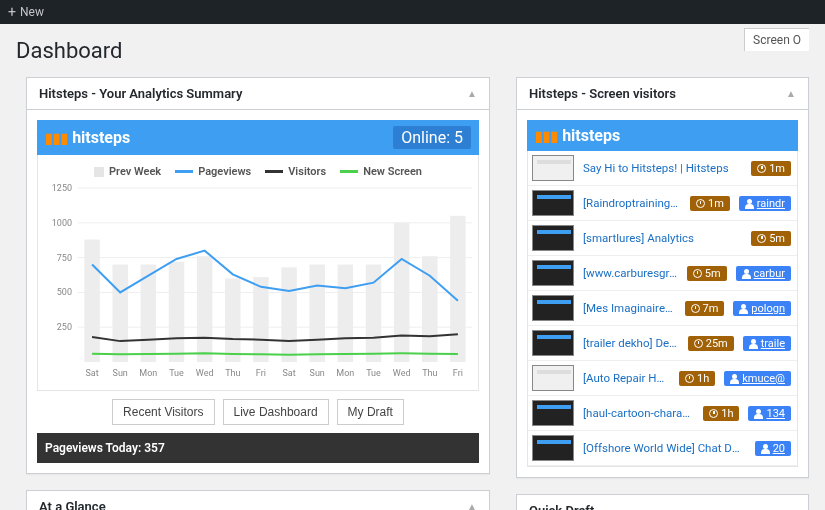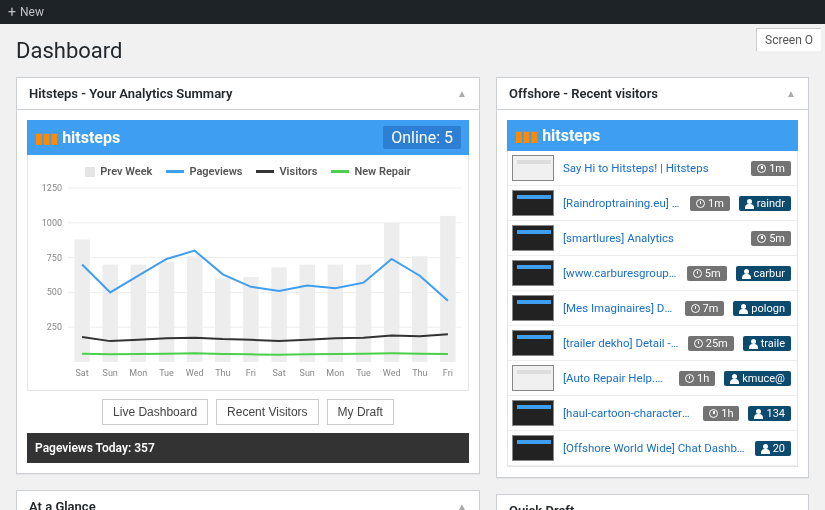--- a/index.html
+++ b/index.html
@@ -1,26 +1,26 @@
 <!DOCTYPE html>
 <html><head>
 <meta charset="utf-8">
 <style>
   * { box-sizing: border-box; margin: 0; padding: 0; }
   body { font-family: -apple-system, "Segoe UI", Roboto, Arial, sans-serif; background: #f1f1f1; color: #333; font-size: 13px; width: 825px; overflow: hidden; }
   .topbar { background: #1d2327; height: 24px; display: flex; align-items: center; padding: 0 8px; color: #c3c4c7; font-size: 12px; }
   .topbar-new { display: flex; align-items: center; gap: 4px; cursor: pointer; }
   .plus { font-size: 14px; line-height: 1; }
-  .screen-opts { position: absolute; right: 4px; top: 28px; background: #fff; border: 1px solid #ccc; border-bottom: none; border-right: none; padding: 4px 8px; font-size: 12px; color: #555; }
+  .screen-opts { position: absolute; right: 16px; top: 28px; background: #fff; border: 1px solid #ccc; border-bottom: none; border-right: none; padding: 4px 8px; font-size: 12px; color: #555; }
   .page { padding: 8px 16px 0 16px; }
   .page-title { font-size: 22px; font-weight: 400; color: #23282d; margin: 6px 0 14px 0; }
   .columns { display: flex; gap: 16px; align-items: flex-start; }
   .col-left { flex: 0 0 462px; display: flex; flex-direction: column; gap: 16px; }
   .col-right { flex: 1; display: flex; flex-direction: column; gap: 16px; min-width: 0; }
-  .postbox { background: #fff; border: 1px solid #ccd0d4; box-shadow: 0 1px 1px rgba(0,0,0,.04); }
+  .postbox { background: #fff; border: 1px solid #ccd0d4; box-shadow: 0 1px 1px rgba(0,0,0,.04); margin-left: 10px; }
   .postbox-header { display: flex; justify-content: space-between; align-items: center; padding: 8px 12px; border-bottom: 1px solid #ccd0d4; }
   .postbox-title { font-size: 13px; font-weight: 600; color: #23282d; }
   .toggle-arrow { color: #aaa; font-size: 10px; }
   .postbox-body { padding: 10px; }
   .brandbar { background: #3e9ef2; color: #fff; display: flex; justify-content: space-between; align-items: center; padding: 6px 8px; }
   .brand { font-weight: 700; font-size: 16px; display: flex; align-items: center; gap: 4px; }
   .brand-icon { color: #ff8a00; font-size: 14px; }
   .online-badge { background: #2d7fd4; padding: 2px 8px; border-radius: 2px; font-size: 16px; }
   .chart-wrap { border: 1px solid #e5e5e5; border-top: none; padding-bottom: 8px; }
   .legend { display: flex; gap: 14px; justify-content: center; padding: 10px 0 4px 0; font-size: 11px; color: #555; font-weight: 600; }
@@ -34,22 +34,22 @@
   .button-row { display: flex; justify-content: center; gap: 8px; padding: 8px 0; }
   .btn { background: #fff; border: 1px solid #ccc; padding: 5px 10px; font-size: 12px; color: #444; cursor: pointer; }
   .footerbar { background: #333; color: #fff; text-align: left; padding: 8px; font-size: 12px; font-weight: 600; }
   .visitor-list { border: 1px solid #e5e5e5; border-top: none; }
   .vrow { display: flex; align-items: center; gap: 9px; padding: 4px 6px 4px 4px; border-bottom: 1px solid #eee; overflow: hidden; white-space: nowrap; }
   .thumb { width: 42px; height: 26px; background: #222; border: 1px solid #888; flex: none; position: relative; }
   .thumb.light { background: #f0f0f0; }
   .thumb::before { content: ""; position: absolute; left: 4px; top: 4px; width: 34px; height: 4px; background: #3e9ef2; }
   .thumb.light::before { background: #ddd; }
   .vlink { color: #1a6fc4; font-size: 11.5px; flex: 1; overflow: hidden; text-overflow: ellipsis; }
-  .pill { background: #737373; color: #fff; font-size: 11px; padding: 1px 6px; border-radius: 2px; display: inline-flex; align-items: center; gap: 3px; flex: none; }
-  .pill.user { background: #0c4a6e; }
+  .pill { background: #a16207; color: #fff; font-size: 11px; padding: 1px 6px; border-radius: 2px; display: inline-flex; align-items: center; gap: 3px; flex: none; }
+  .pill.user { background: #3b82f6; text-decoration: underline; }
   .clock { width: 9px; height: 9px; border: 1.5px solid #fff; border-radius: 50%; position: relative; display: inline-block; }
   .clock::after { content: ""; position: absolute; left: 3px; top: 1px; width: 1.5px; height: 3px; background: #fff; }
   .usericon { width: 9px; height: 9px; display: inline-block; position: relative; }
   .usericon::before { content: ""; position: absolute; left: 2px; top: 0; width: 5px; height: 5px; background: #fff; border-radius: 50%; }
   .usericon::after { content: ""; position: absolute; left: 0; top: 5px; width: 9px; height: 5px; background: #fff; border-radius: 4px 4px 0 0; }
 </style>
 </head>
 <body>
 
 <div class="topbar">
@@ -89,21 +89,21 @@
               <span>
                   <i class="swatch sw-pv"></i>
                   <span>Pageviews</span>
                 </span>
               <span>
                   <i class="swatch sw-vis"></i>
                   <span>Visitors</span>
                 </span>
               <span>
                   <i class="swatch sw-new"></i>
-                  <span>New Repair</span>
+                  <span>New Screen</span>
                 </span>
             </div>
             <svg class="chart" id="chart" width="440" height="200">
                 <line x1="40" y1="145.2" x2="434" y2="145.2" stroke="#eee"></line>
                 <text x="34" y="148.2" text-anchor="end" font-size="9" fill="#888">250</text>
                 <line x1="40" y1="110.39999999999999" x2="434" y2="110.39999999999999" stroke="#eee"></line>
                 <text x="34" y="113.39999999999999" text-anchor="end" font-size="9" fill="#888">500</text>
                 <line x1="40" y1="75.60000000000001" x2="434" y2="75.60000000000001" stroke="#eee"></line>
                 <text x="34" y="78.60000000000001" text-anchor="end" font-size="9" fill="#888">750</text>
                 <line x1="40" y1="40.79999999999998" x2="434" y2="40.79999999999998" stroke="#eee"></line>
@@ -137,40 +137,40 @@
                 <text x="251.07142857142856" y="194" text-anchor="middle" font-size="9" fill="#888">Sat</text>
                 <text x="279.2142857142857" y="194" text-anchor="middle" font-size="9" fill="#888">Sun</text>
                 <text x="307.35714285714283" y="194" text-anchor="middle" font-size="9" fill="#888">Mon</text>
                 <text x="335.5" y="194" text-anchor="middle" font-size="9" fill="#888">Tue</text>
                 <text x="363.6428571428571" y="194" text-anchor="middle" font-size="9" fill="#888">Wed</text>
                 <text x="391.7857142857143" y="194" text-anchor="middle" font-size="9" fill="#888">Thu</text>
                 <text x="419.92857142857144" y="194" text-anchor="middle" font-size="9" fill="#888">Fri</text>
               </svg>
           </div>
           <div class="button-row">
+            <button class="btn">Recent Visitors</button>
             <button class="btn">Live Dashboard</button>
-            <button class="btn">Recent Visitors</button>
             <button class="btn">My Draft</button>
           </div>
           <div class="footerbar">Pageviews Today: 357</div>
         </div>
       </div>
 
       <div class="postbox">
         <div class="postbox-header">
           <span class="postbox-title">At a Glance</span>
           <span class="toggle-arrow">▲</span>
         </div>
       </div>
     </div>
 
     <div class="col-right">
       <div class="postbox">
         <div class="postbox-header">
-          <span class="postbox-title">Offshore - Recent visitors</span>
+          <span class="postbox-title">Hitsteps - Screen visitors</span>
           <span class="toggle-arrow">▲</span>
         </div>
         <div class="postbox-body">
           <div class="brandbar">
             <span class="brand">
               <span class="brand-icon">▮▮▮</span>
               <span>hitsteps</span>
             </span>
           </div>
           <div class="visitor-list" id="visitor-list">

